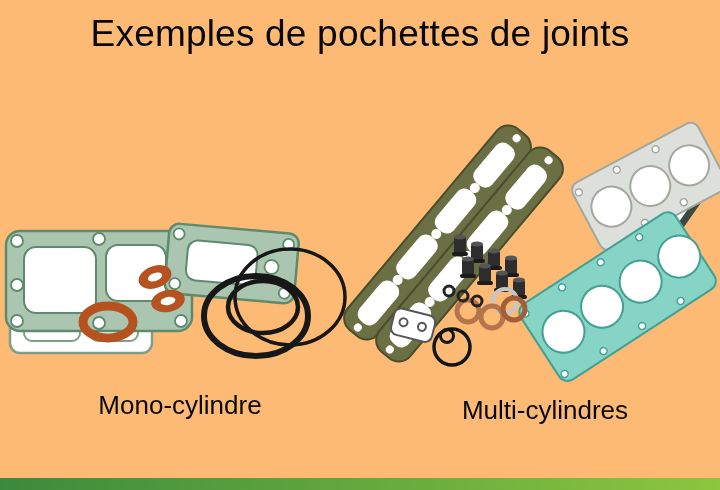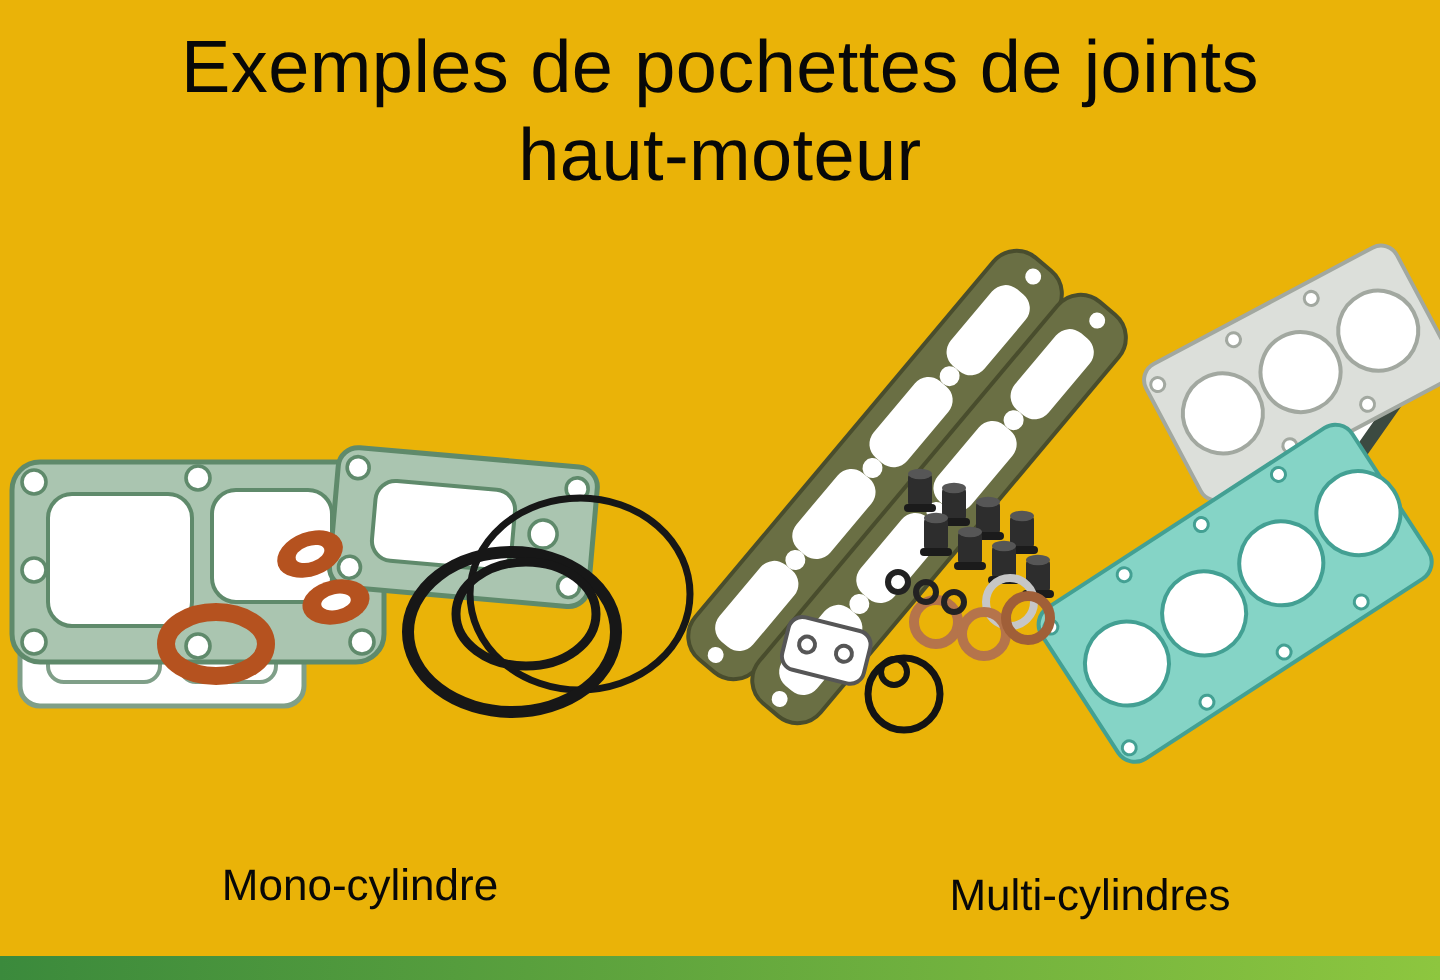--- a/index.html
+++ b/index.html
@@ -2,46 +2,45 @@
 <html><head>
 <meta charset="utf-8">
 <style>
   * { margin:0; padding:0; box-sizing:border-box; }
   html,body { width:720px; height:490px; overflow:hidden; }
   body {
     font-family:"Liberation Sans", sans-serif;
     background:#ffffff;
     color:#080808;
   }
-  .stage { position:relative; width:720px; height:490px; background:#eab308; }
+  .stage { position:relative; width:720px; height:490px; background:#fdba74; }
   .title {
     position:absolute; top:12px; left:0; width:720px;
     text-align:center; font-size:37px; line-height:1.18;
     color:#080808; letter-spacing:0.2px; font-weight:400;
   }
   .scene { position:absolute; top:95px; left:0; }
   .caption {
-    position:absolute; font-size:22px; color:#080808;
-    text-align:center; font-weight:400;margin-top:40px;
+    position:absolute; font-size:26px; color:#080808;
+    text-align:center; font-weight:400;
   }
   .caption-left  { left:20px;  top:390px; width:320px; }
   .caption-right { left:385px; top:395px; width:320px; }
   .footer-bar {
     position:absolute; left:0; bottom:0; width:720px; height:12px;
     background:linear-gradient(90deg, #3b8a3c 0%, #8dc63f 100%);
   }
 </style>
 </head>
 <body>
 
 <div class="stage">
 
   <div class="title">
     <div>Exemples de pochettes de joints</div>
-    <div>haut-moteur</div>
   </div>
 
   <svg class="scene" width="720" height="300" viewBox="0 0 720 300" xmlns="http://www.w3.org/2000/svg" xmlns:xlink="http://www.w3.org/1999/xlink">
     <defs>
       <g id="seal">
         <rect x="-6" y="-8" width="12" height="16" rx="2" fill="#2d2d2d"></rect>
         <ellipse cx="0" cy="-8" rx="6" ry="2.6" fill="#565656"></ellipse>
         <rect x="-8" y="7" width="16" height="4" rx="2" fill="#1b1b1b"></rect>
       </g>
       <g id="vcover">

